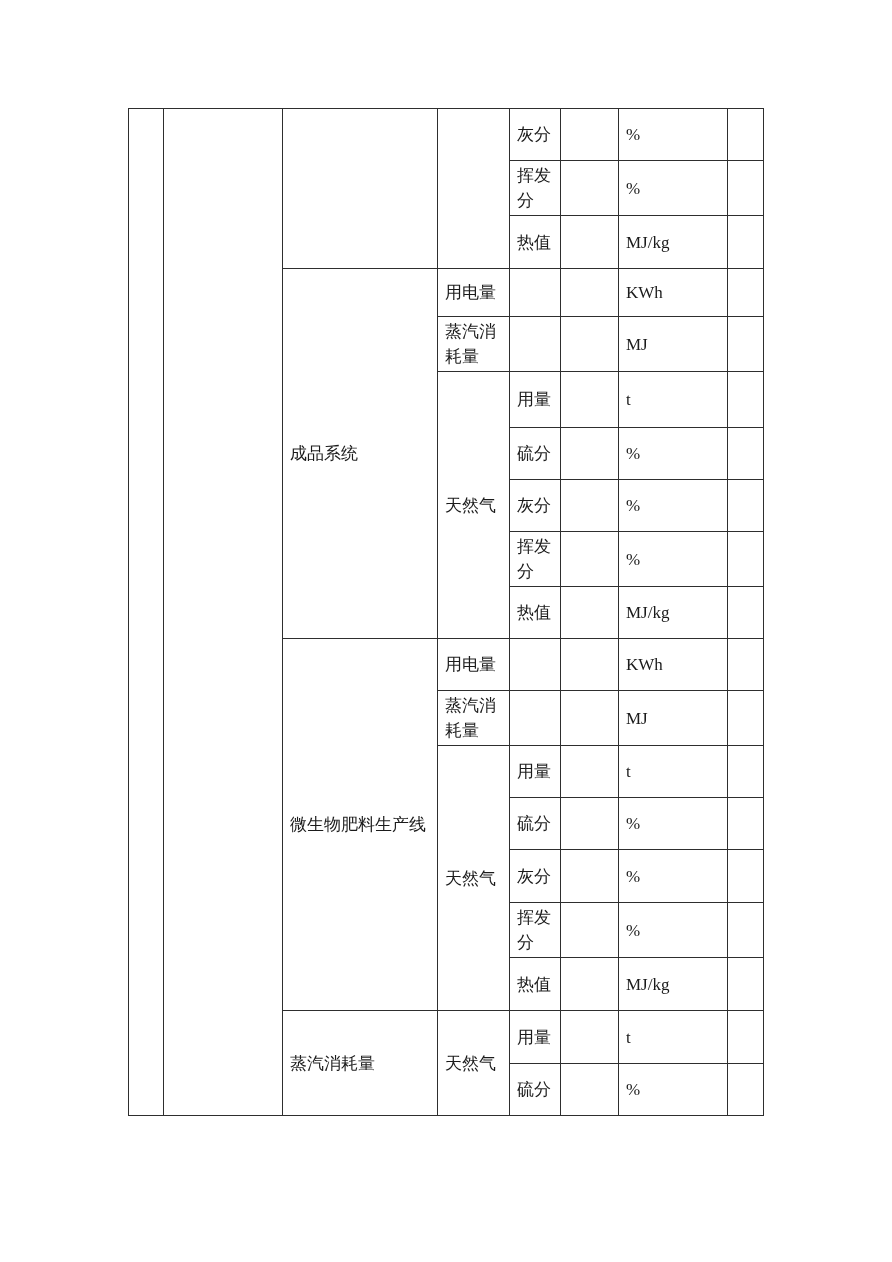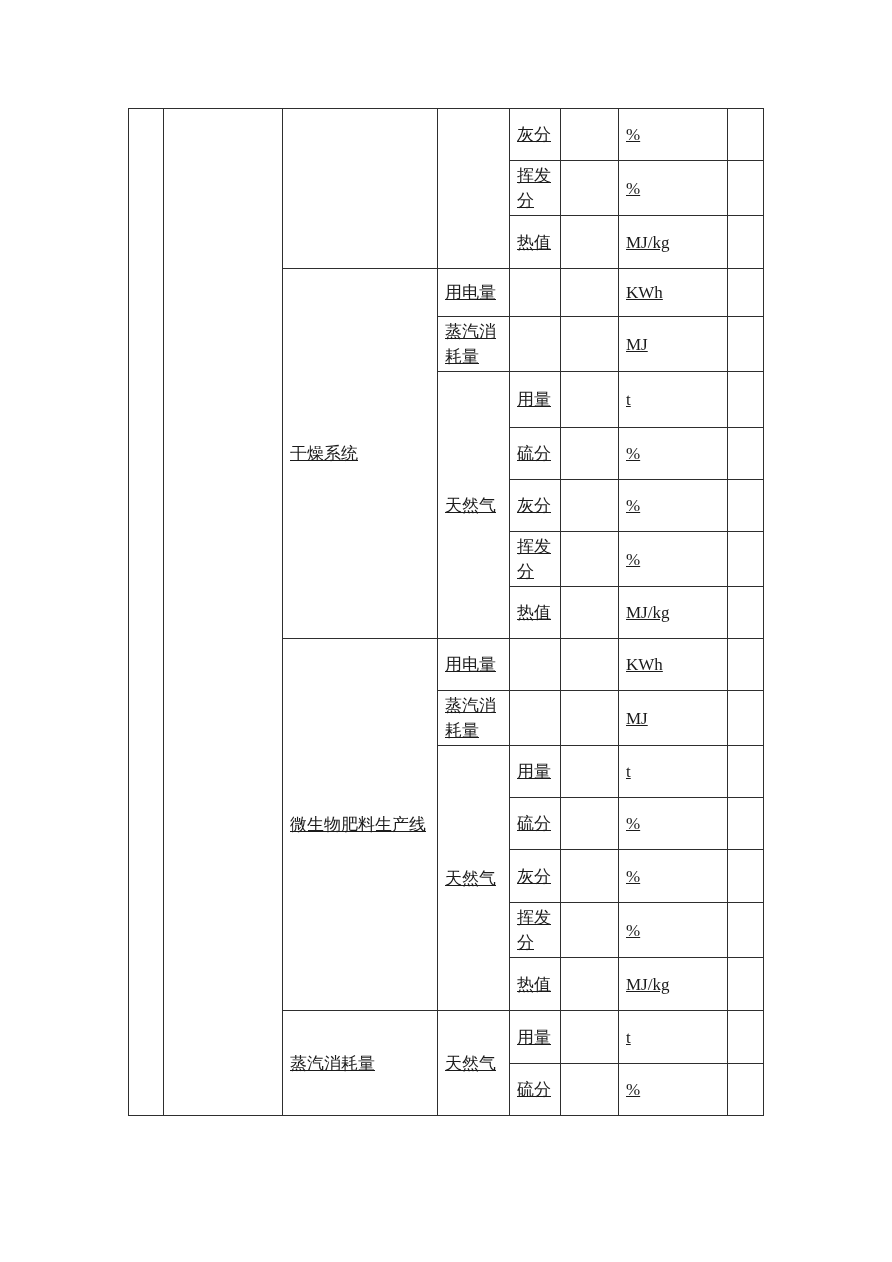--- a/index.html
+++ b/index.html
@@ -18,21 +18,20 @@
     height: 1262px;
     background: #ffffff;
   }
   table.doc-table {
     position: absolute;
     left: 128px;
     top: 108px;
     width: 635px;
     border-collapse: collapse;
     table-layout: fixed;
-    text-decoration: underline;
   }
   table.doc-table td {
     border: 1px solid #2e2e2e;
     font-size: 17px;
     line-height: 25px;
     vertical-align: middle;
     text-align: left;
     padding: 2px 3px 2px 7px;
     word-break: break-all;
     overflow: hidden;
@@ -76,21 +75,21 @@
       </tr>
 
       <tr style="height:53px">
         <td>热值</td>
         <td></td>
         <td>MJ/kg</td>
         <td></td>
       </tr>
 
       <tr style="height:48px">
-        <td rowspan="7">干燥系统</td>
+        <td rowspan="7">成品系统</td>
         <td>用电量</td>
         <td></td>
         <td></td>
         <td>KWh</td>
         <td></td>
       </tr>
 
       <tr style="height:52px">
         <td>蒸汽消耗量</td>
         <td></td>

